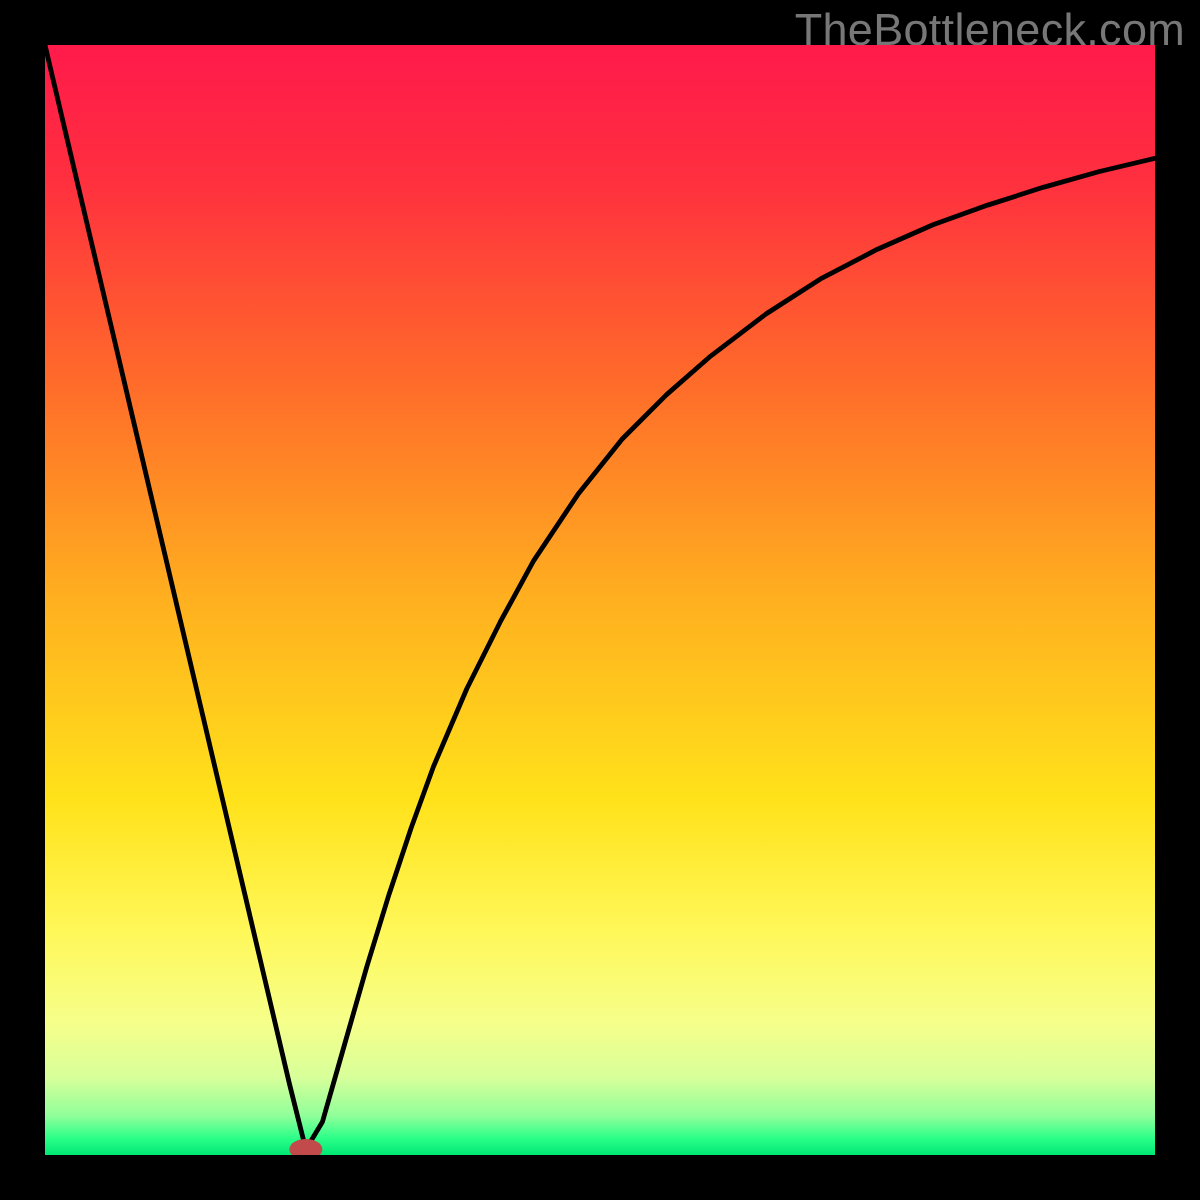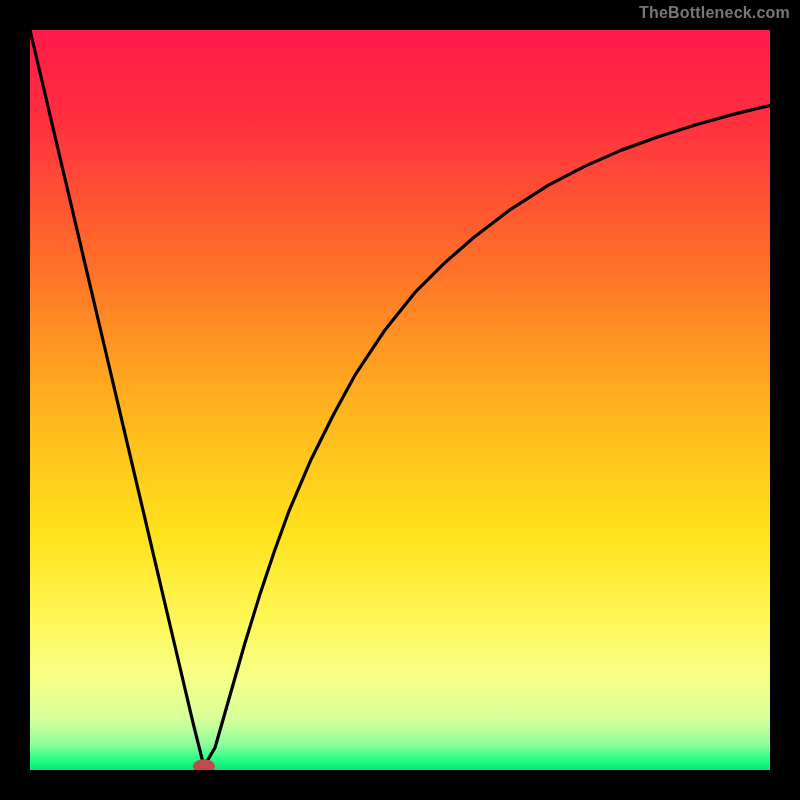--- a/index.html
+++ b/index.html
@@ -24,22 +24,22 @@
     left: 30px;
     top: 30px;
     width: 740px;
     height: 740px;
   }
   .watermark {
     position: absolute;
     top: 4px;
     right: 10px;
     color: #777;
-    font-size: 16px;
-    font-weight: 700;
+    font-size: 30px;
+    font-weight: 400;
     letter-spacing: 0.2px;
   }
   svg { display: block; }
 </style>
 </head>
 <body>
 
 <div class="frame">
   <div class="watermark">TheBottleneck.com</div>
   <div class="plot">

